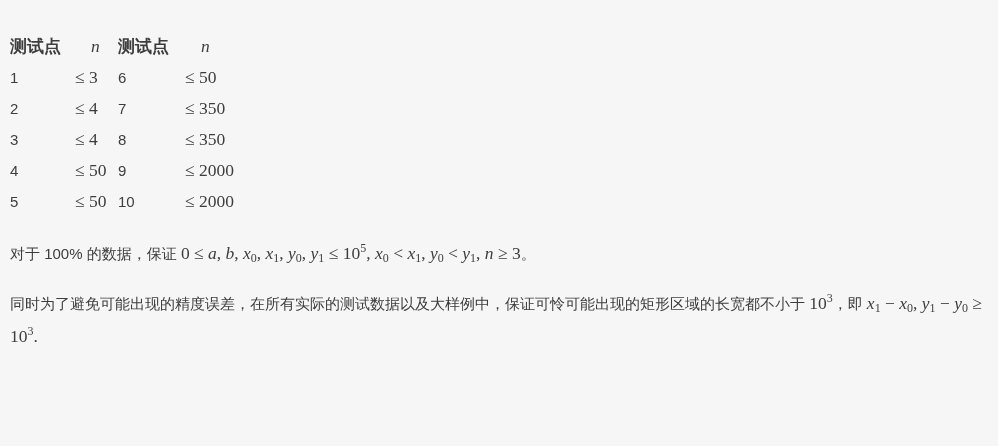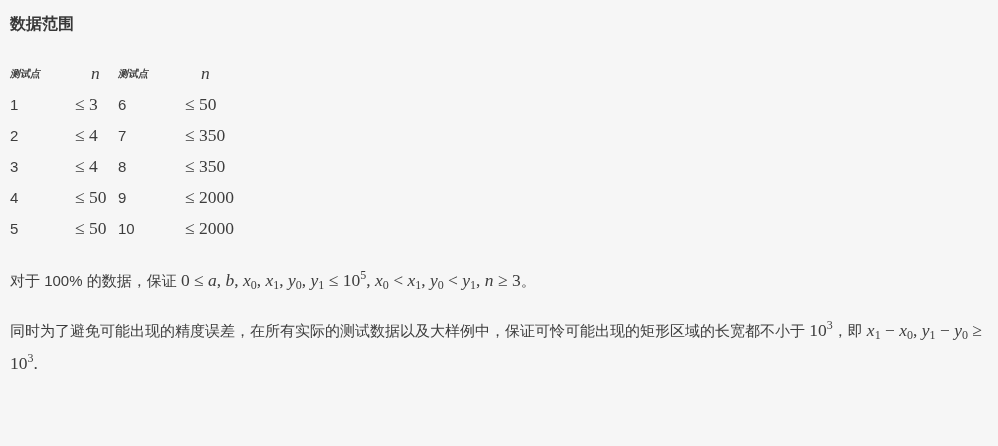--- a/index.html
+++ b/index.html
@@ -37,22 +37,21 @@
     height: 31px;
     vertical-align: middle;
     text-align: left;
     white-space: nowrap;
   }
   col.c1 { width: 65px; }
   col.c2 { width: 43px; }
   col.c3 { width: 67px; }
   th.plain {
     font-weight: 700;
-    font-size: 10px;
-    font-style: italic;
+    font-size: 17px;
   }
   td.plain {
     font-weight: 400;
     font-size: 15px;
   }
   .mathface, th.mathhead, td.mathcell {
     font-family: "Liberation Serif", "DejaVu Serif", serif;
     font-size: 17.5px;
     font-weight: 400;
     color: #3d3d3d;
@@ -90,21 +89,20 @@
     font-family: "Liberation Serif", "DejaVu Serif", serif;
     font-size: 12px;
     vertical-align: 7px;
     line-height: 0;
   }
 </style>
 </head>
 <body style="background: rgb(246, 246, 246); color: rgb(61, 61, 61);">
 
 <div class="page">
-  <h4 class="section-title">数据范围</h4>
 
   <table class="constraints">
     <colgroup>
       <col class="c1">
         <col class="c2">
         <col class="c3">
         <col>
     </colgroup>
     <thead>
       <tr>

